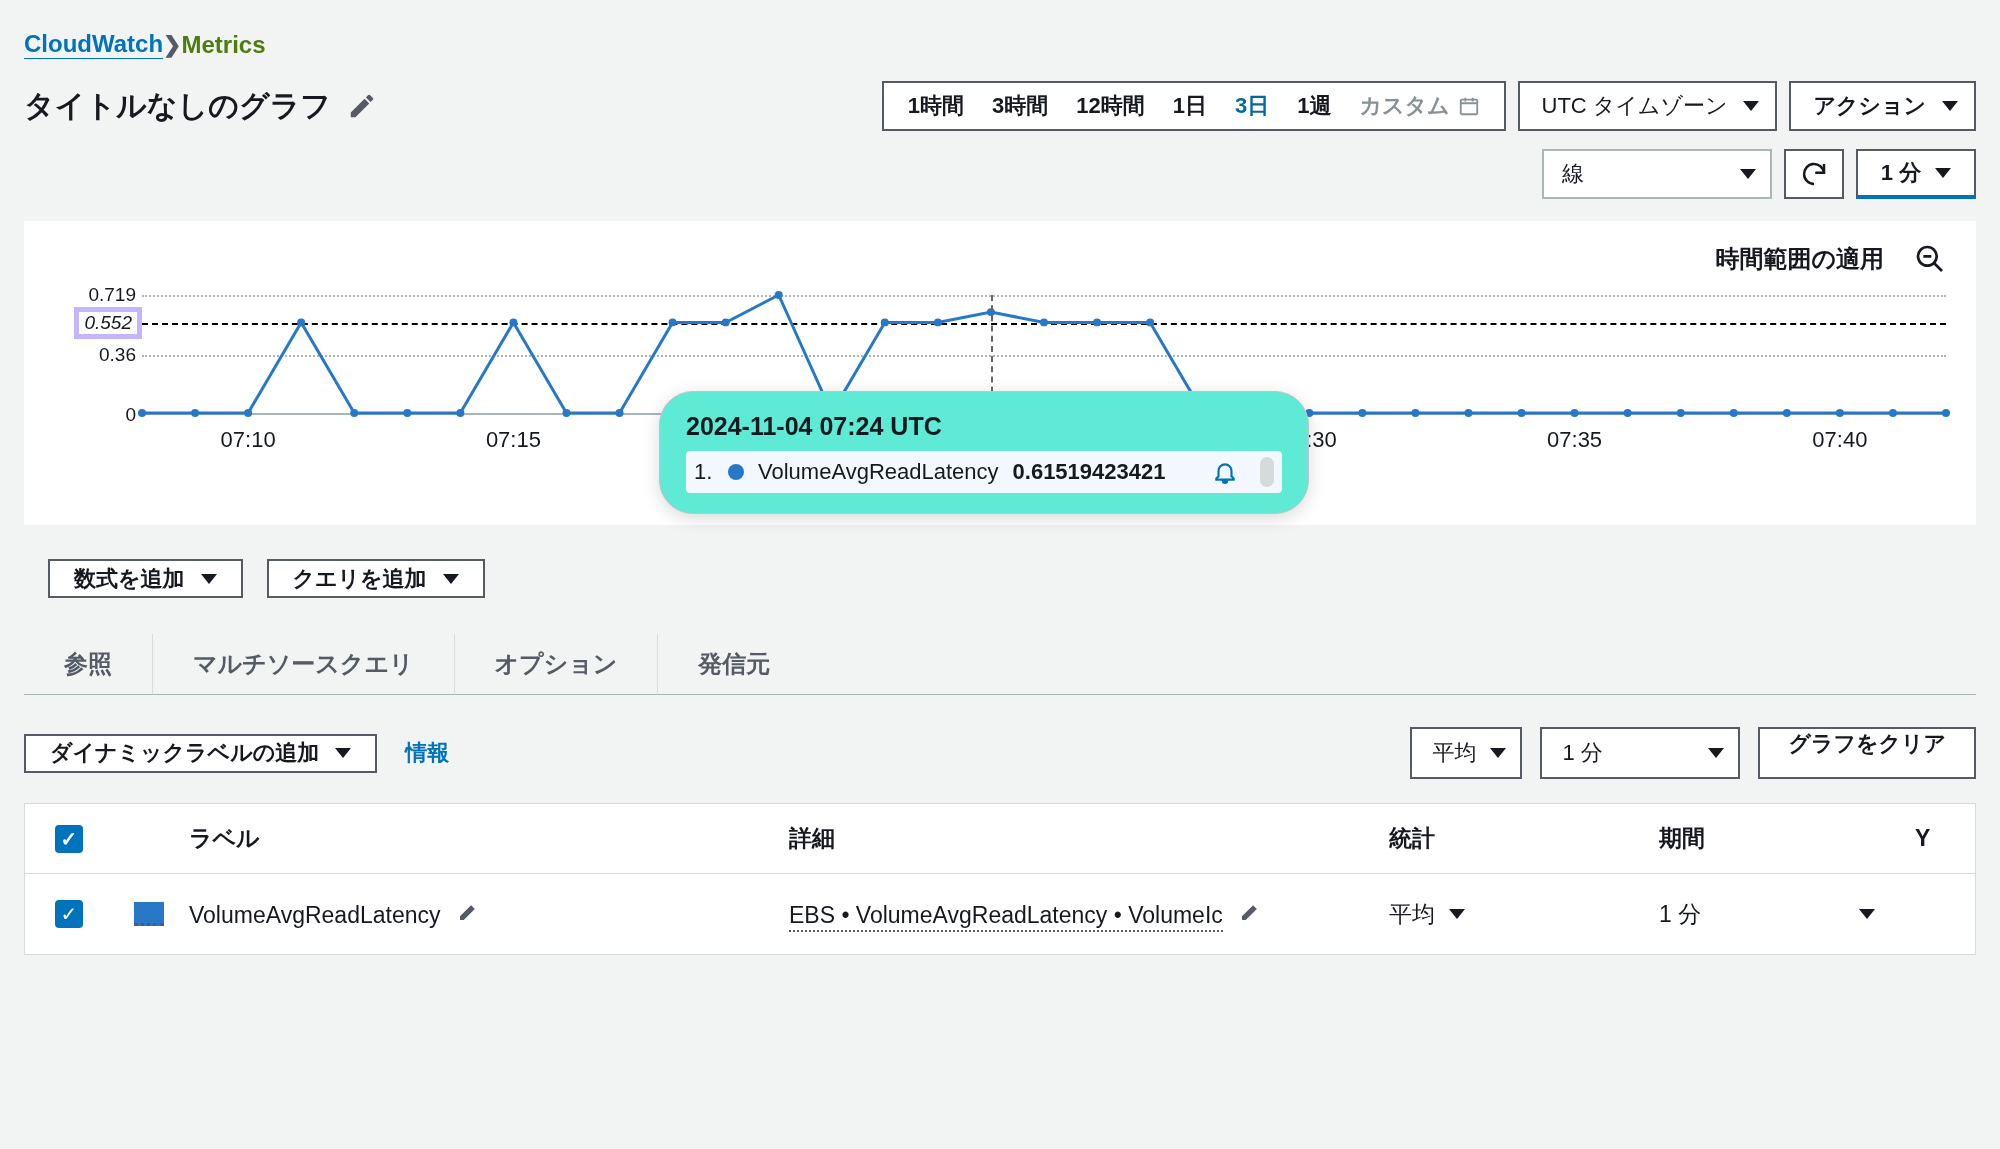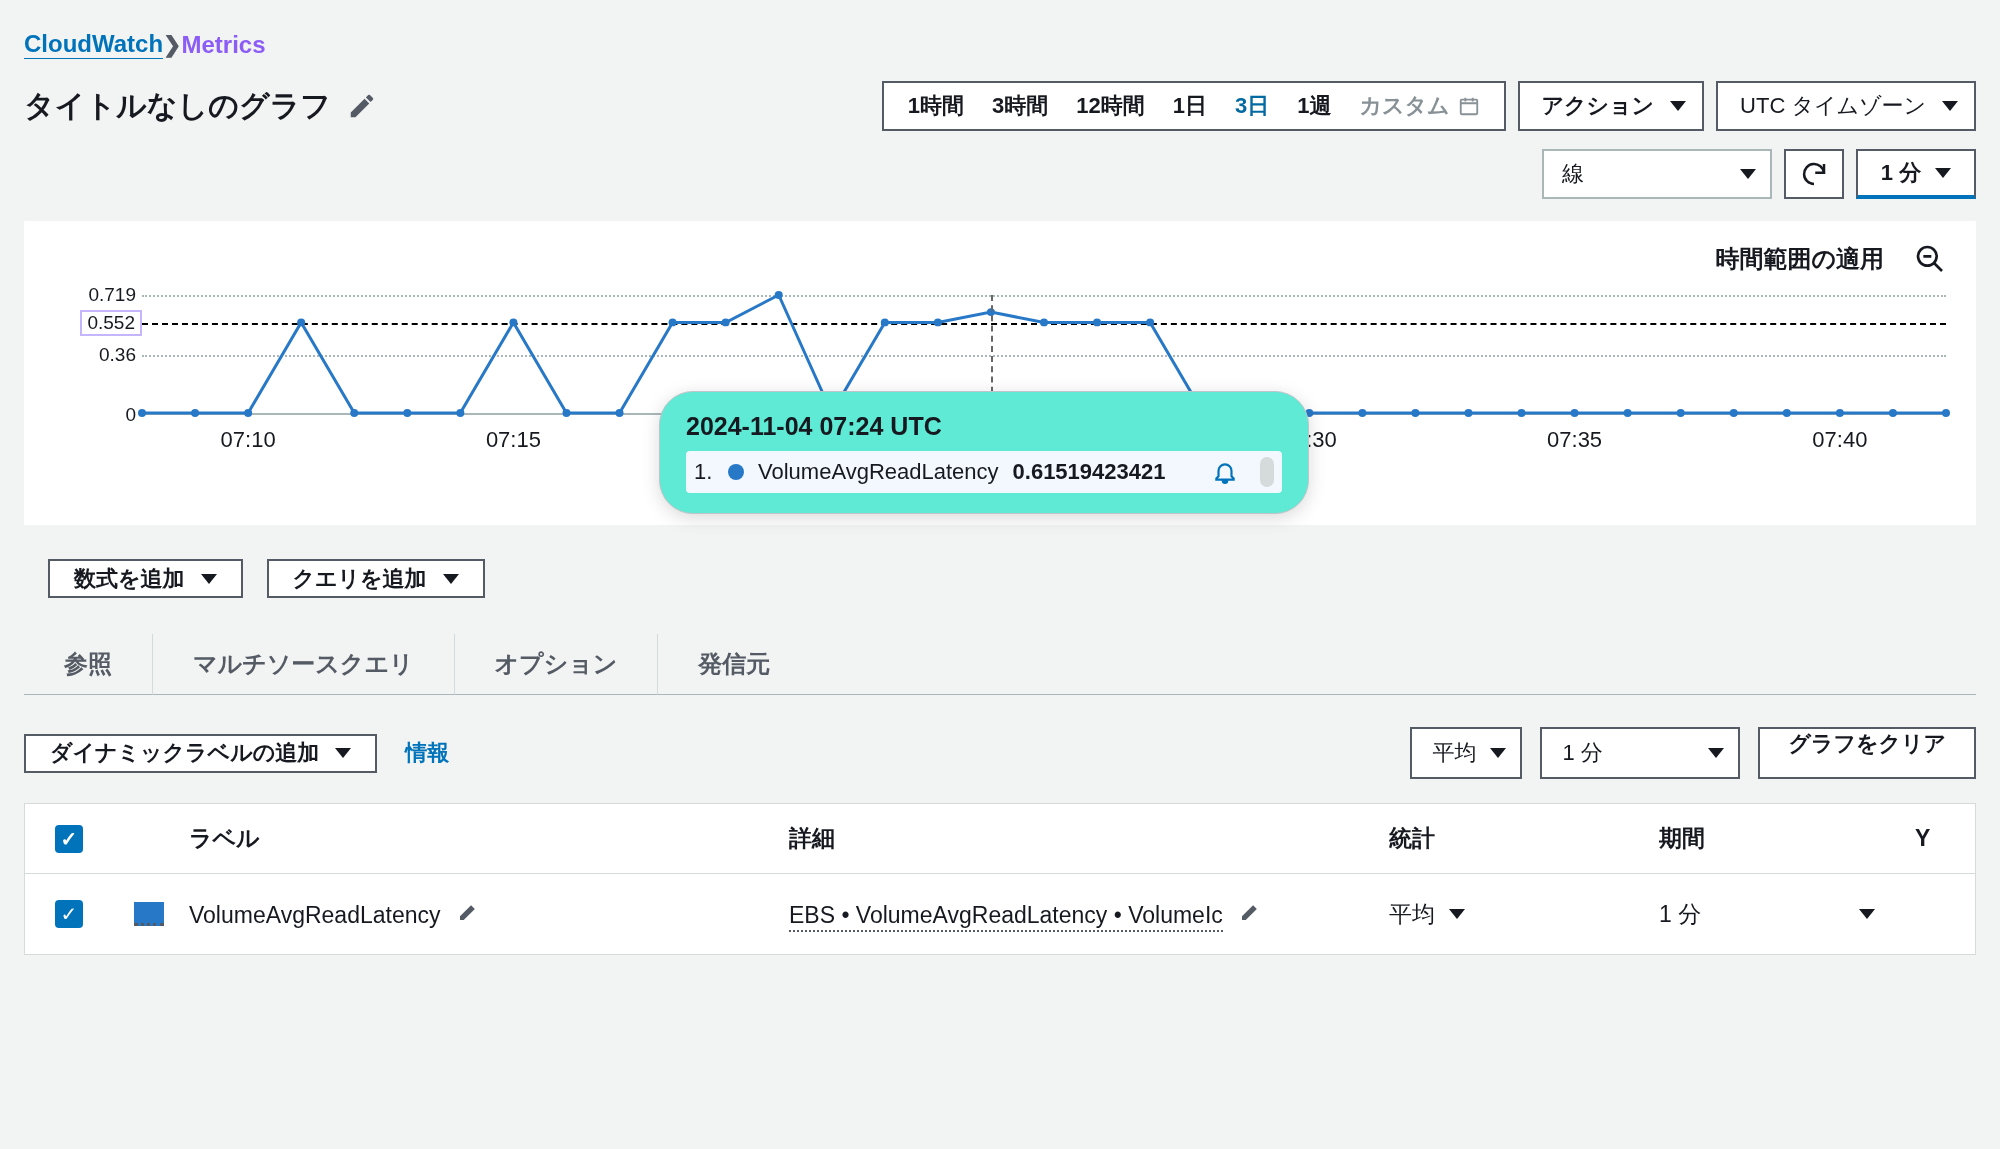--- a/index.html
+++ b/index.html
@@ -3,21 +3,21 @@
 <meta charset="utf-8">
 <style>
   * { box-sizing: border-box; margin: 0; padding: 0; }
   body { font-family: "Amazon Ember", "Helvetica Neue", Arial, sans-serif; background: #f2f3f3; color: #16191f; font-size: 14px; }
   .page { width: 2000px; height: 1149px; transform-origin: top left; }
 
   
   .breadcrumb { display: flex; align-items: center; padding: 30px 24px 18px 24px; font-size: 24px; font-weight: 700; }
   .breadcrumb a { color: #0073bb; text-decoration: none; border-bottom: 1px solid #0073bb; }
   .breadcrumb .chevron { color: #545b64; font-size: 22px; }
-  .breadcrumb .current { color: #8b5cf6; }
+  .breadcrumb .current { color: #4d7c0f; }
 
   
   .titlebar { display: flex; align-items: center; justify-content: space-between; padding: 4px 24px 14px 24px; }
   .title-left { display: flex; align-items: center; gap: 16px; }
   .title-left h1 { font-size: 30px; font-weight: 700; }
   .edit-icon { width: 30px; height: 30px; display: inline-flex; align-items: center; justify-content: center; cursor: pointer; }
 
   .title-right { display: flex; align-items: center; gap: 12px; }
   .time-range-box { display: flex; align-items: center; border: 2px solid #545b64; background: #fff; height: 50px; padding: 0 10px; gap: 0; }
   .tr-opt { padding: 0 14px; font-size: 22px; font-weight: 700; color: #16191f; cursor: pointer; line-height: 46px; }
@@ -36,21 +36,21 @@
 
   
   .chart-card { background: #fff; margin: 22px 24px 0 24px; padding: 22px 30px 40px 30px; position: relative; }
   .chart-header { display: flex; justify-content: flex-end; align-items: center; gap: 30px; margin-bottom: 20px; }
   .chart-header-label { font-size: 24px; font-weight: 700; }
   .zoom-out { width: 32px; height: 32px; display: inline-flex; cursor: pointer; }
 
   .plot { position: relative; height: 190px; }
   .y-ticks { position: absolute; left: 0; top: 0; height: 120px; font-size: 19px; color: #16191f; }
   .y-ticks div { position: absolute; right: 0; transform: translateY(-50%); }
-  .y-ticks .boxed { border: 2px solid #c4b5fd; background: #fff; padding: 0 5px; right: -6px; }
+  .y-ticks .boxed { border: 5px solid #c4b5fd; background: #fff; padding: 0 5px; right: -6px; font-style: italic; }
   .plot-area { position: absolute; left: 88px; right: 0; top: 0; height: 120px; border-bottom: 2px solid #aab7b8; }
   .grid-line { position: absolute; left: 0; right: 0; border-top: 2px dotted #aab7b8; }
   .dashed-h { position: absolute; left: 0; right: 0; border-top: 2px dashed #000; }
   svg.series { position: absolute; left: 0; top: 0; width: 100%; height: 100%; overflow: visible; }
   .cursor-v { position: absolute; top: 0; bottom: 0; border-left: 2px dashed #666; }
   .cursor-box { position: absolute; top: 124px; transform: translateX(-50%); background: #fff; border: 1px solid #000; font-size: 20px; padding: 0 8px; white-space: nowrap; }
   .cursor-arrow { position: absolute; top: 152px; transform: translateX(-50%); width: 0; height: 0; border-left: 10px solid transparent; border-right: 10px solid transparent; border-bottom: 12px solid #545b64; }
 
   .x-ticks { position: absolute; left: 88px; right: 0; top: 132px; font-size: 22px; color: #16191f; }
   .x-ticks span { position: absolute; transform: translateX(-50%); }
@@ -134,26 +134,26 @@
         <span class="tr-opt tr-custom">
           <span>カスタム</span>
           <span class="cal-icon">
             <svg viewBox="0 0 24 24">
                 <rect x="3" y="5" width="18" height="16" rx="1"></rect>
                 <path d="M3 9h18M8 3v4M16 3v4"></path>
               </svg>
           </span>
         </span>
       </div>
+      <div class="dropdown-btn">
+        <span>UTC タイムゾーン</span>
+        <span class="caret-down"></span>
+      </div>
       <div class="dropdown-btn bold">
         <span>アクション</span>
-        <span class="caret-down"></span>
-      </div>
-      <div class="dropdown-btn">
-        <span>UTC タイムゾーン</span>
         <span class="caret-down"></span>
       </div>
     </div>
   </div>
 
   <div class="second-row">
     <div class="select">
       <span>線</span>
       <span class="caret-down"></span>
     </div>

